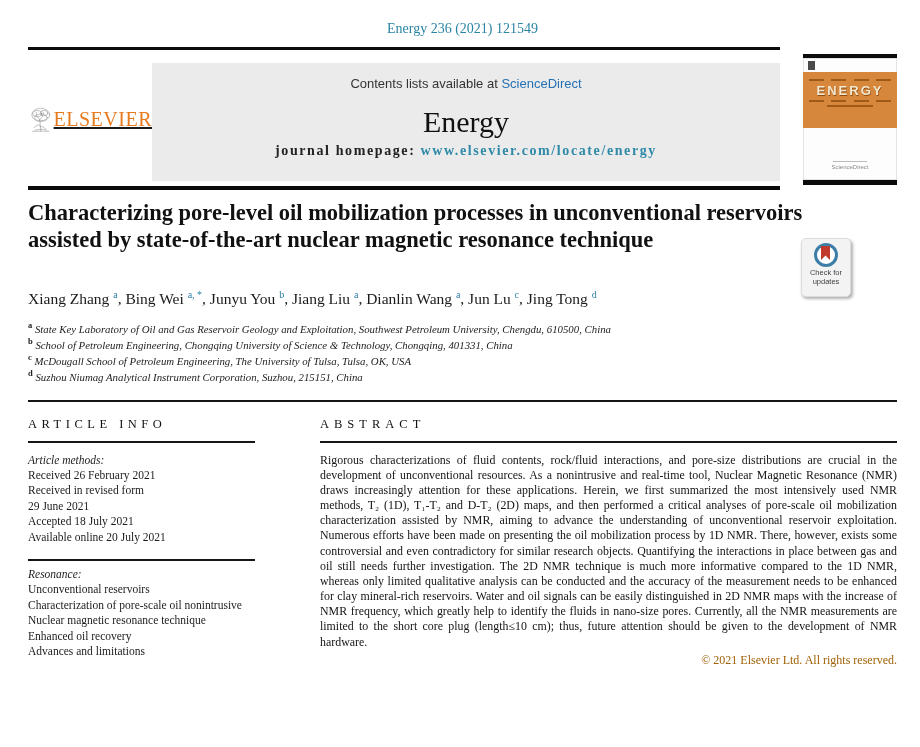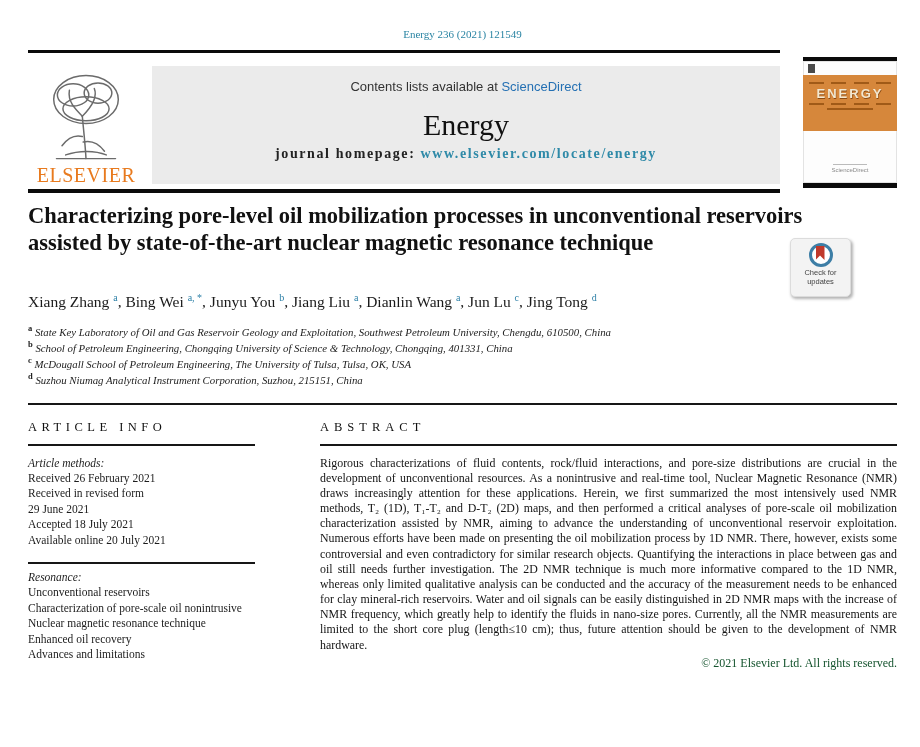--- a/index.html
+++ b/index.html
@@ -5,29 +5,29 @@
   * { margin:0; padding:0; box-sizing:border-box; }
   html,body { background:#ffffff; }
   body {
     width:920px; height:747px; margin:0 auto; position:relative;
     font-family:"Liberation Serif", serif; color:#1a1a1a;
     -webkit-font-smoothing:antialiased; overflow:hidden;
   }
   .page { padding:0 23px 0 28px; position:relative; }
 
   
-  .citation { text-align:center; padding-top:28px; font-size:11px; color:#2a84a3; }
+  .citation { text-align:center; padding-top:21px; font-size:14px; color:#2a84a3; }
 
   
   .header-row { display:flex; margin-top:10px; }
   .header-main { width:752px; flex:none; }
   .rule-top { height:3px; background:#0b0b0b; }
   .rule-bottom { height:4px; background:#0b0b0b; }
   .header-content { display:flex; height:136px; align-items:stretch; }
-  .logo-box { width:124px; flex:none; display:flex; flex-direction:column; align-items:center; justify-content:flex-end; padding:6px 8px 2px 0; }
+  .logo-box { width:124px; flex:none; display:flex; flex-direction:row; align-items:center; justify-content:flex-end; padding:6px 0 2px 0;text-decoration:underline; }
   .logo-box svg { display:block; }
   .elsevier-word { font-size:20px; color:#e87a1e; letter-spacing:0.5px; margin-top:-2px; }
   .banner { flex:1; background:#ebebeb; margin-top:13px; height:118px; text-align:center; padding-top:13px; }
   .contents-line { font-family:"Liberation Sans", sans-serif; font-size:13px; color:#333; }
   .sciencedirect-link { color:#2470b3; }
   .banner-title { font-size:30px; color:#111; margin-top:14px; }
   .homepage-line { font-family:Liberation Serif, serif; font-size:14px; font-weight:bold; letter-spacing:1.6px; color:#222; margin-top:4px; }
   .homepage-url { color:#2f8aa8; font-weight:bold; }
 
   
@@ -46,42 +46,42 @@
   
   .review-label { font-size:14px; margin-top:17px; }
   .article-title { font-size:22.5px; line-height:1.2; margin-top:9px; max-width:775px; color:#111; }
   .author-line { font-size:15.5px; margin-top:36px; }
   .au-sup { color:#2b7fa6; font-size:10px; }
   .affil-list { margin-top:12px; }
   .affil { font-size:10.8px; font-style:italic; line-height:1.32; color:#222; }
   .af-sup { font-style:normal; font-weight:bold; font-size:8.5px; }
 
   
-  .cfu { position:absolute; right:69px; top:238px; width:61px; height:59px;
+  .cfu { position:absolute; right:69px; top:238px; width:50px; height:59px;
          background:#f3f3f3; border:1px solid #dcdcdc; border-radius:5px;
          box-shadow:1.5px 2px 3px rgba(0,0,0,0.3); text-align:center; cursor:pointer; }
   .cfu-circle { width:24px; height:24px; border-radius:50%; border:3.5px solid #3d7ea6; background:#fff; margin:4px auto 1px; position:relative; }
   .cfu-ribbon { position:absolute; left:4px; top:0px; width:9px; height:14px; background:#c0392b;
                 clip-path:polygon(0 0,100% 0,100% 100%,50% 68%,0 100%); }
   .cfu-text { font-family:"Liberation Sans", sans-serif; font-size:7.5px; color:#444; line-height:1.2; }
 
   
   .full-rule { height:2px; background:#161616; margin-top:16px; }
   .col-rule { height:2px; background:#161616; margin:9px 0 10px; }
   .mini-rule { height:2px; background:#161616; margin:14px 0 6px; }
 
   
   .info-abs { display:flex; margin-top:15px;gap:20px; }
   .col-left { width:227px; margin-right:45px; flex:none; }
   .col-right { flex:1; }
   .sec-heading { font-size:12.5px; letter-spacing:4.5px; color:#111; font-weight:normal; }
   .info-text { font-size:11.5px; line-height:1.34; color:#1c1c1c; }
   .ital { font-style:italic; }
   .abstract-body { font-size:11.9px; line-height:1.275; text-align:justify; color:#141414; }
-  .copyright { font-size:12px; text-align:right; margin-top:3px; color:#14532d; }
+  .copyright { font-size:12px; text-align:right; margin-top:3px; color:#a16207; }
 </style>
 </head>
 <body>
 
 <div class="page">
 
   <div class="citation">Energy 236 (2021) 121549</div>
 
   <div class="header-row">
     <div class="header-main">

